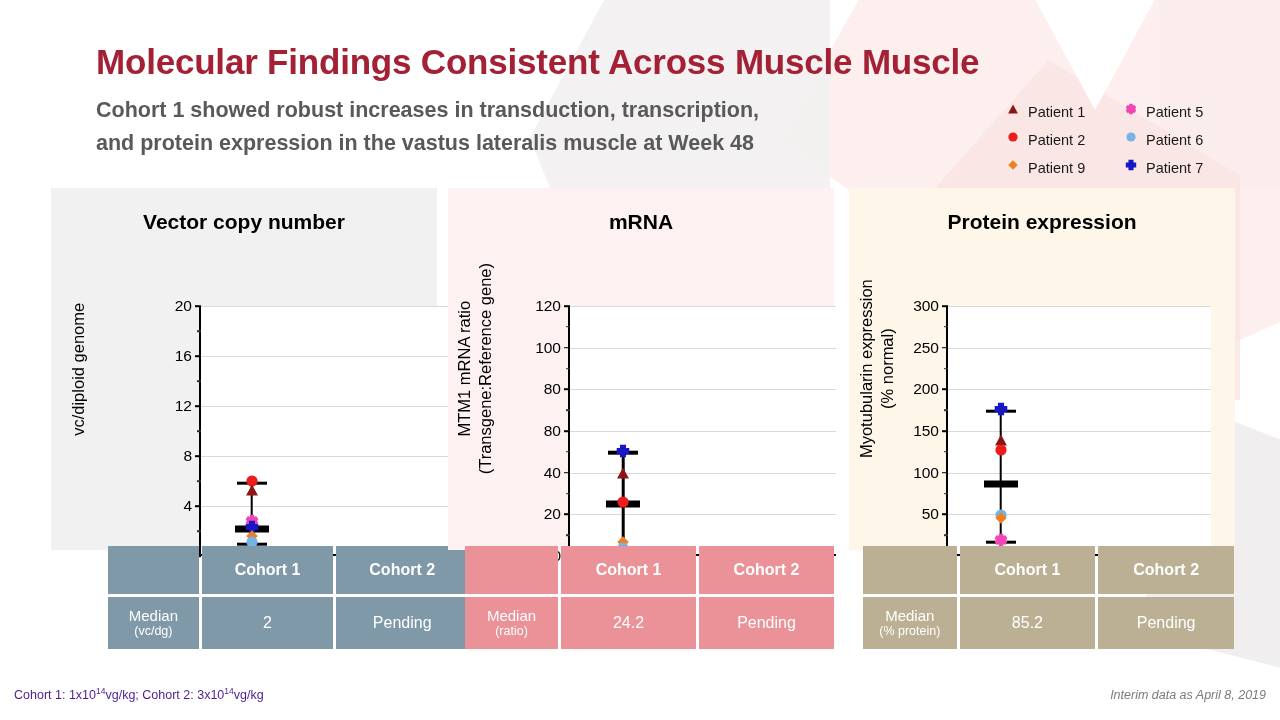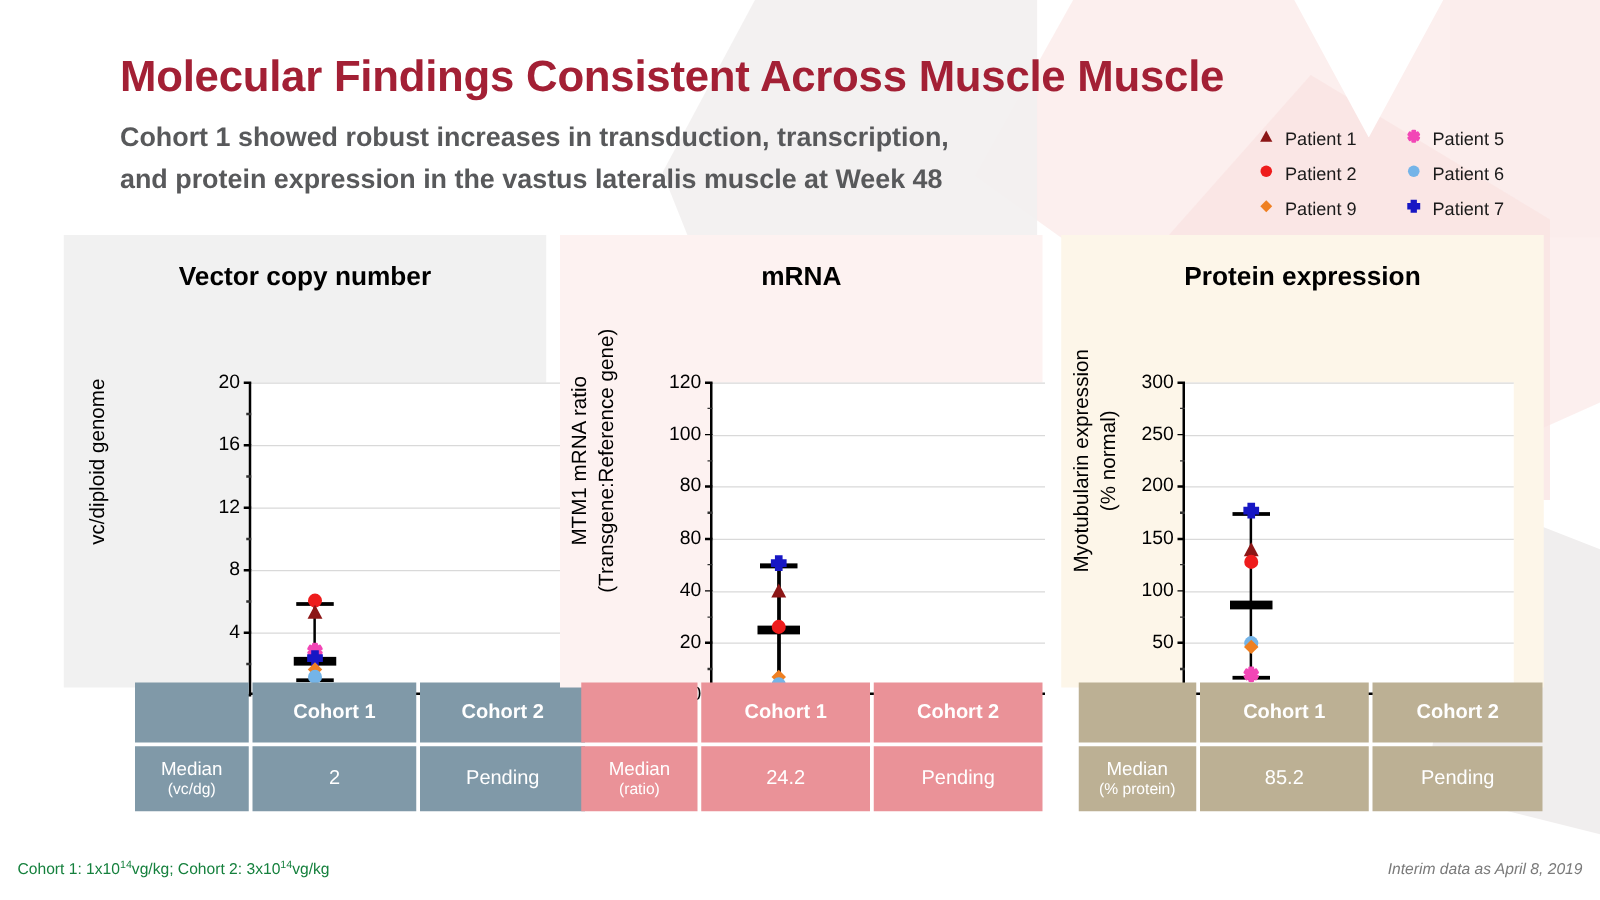--- a/index.html
+++ b/index.html
@@ -125,21 +125,21 @@
   .cell.head{height:48px;font-size:16px;font-weight:bold;}
   .cell.body{height:52px;font-size:16px;}
   .cell.rowlab{font-size:15px;line-height:1.15;flex-direction:column;}
   .cell.rowlab .sub{font-size:12.5px;}
   .p0 .cell{background:#8099a8;}
   .p1 .cell{background:#ea9298;}
   .p2 .cell{background:#bcb094;}
 
   
   .foot-left{
-    position:absolute;left:14px;bottom:18px;font-size:12.5px;color:#15803d;
+    position:absolute;left:14px;bottom:18px;font-size:12.5px;color:#4c1d95;
   }
   .foot-left sup{font-size:8.5px;vertical-align:super;}
   .foot-right{
     position:absolute;right:14px;bottom:18px;font-size:12.5px;color:#7a7a7a;
     font-style:italic;
     margin-top:48px;
   }
 </style>
 </head>
 <body>

